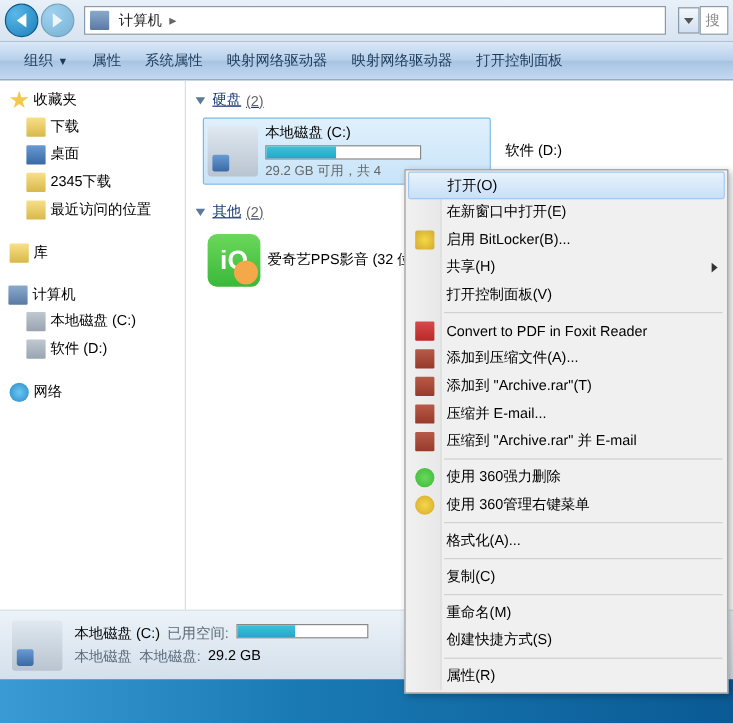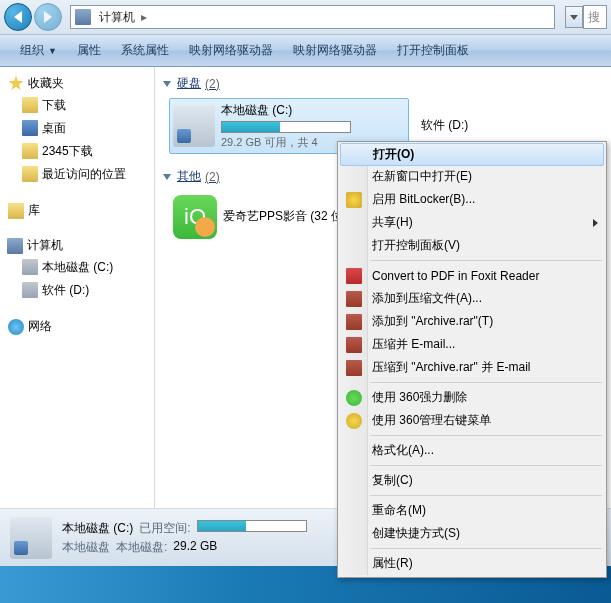--- a/index.html
+++ b/index.html
@@ -19,51 +19,51 @@
 .search-box{width:24px;height:24px;background:#fff;border:1px solid #8a9aa8;display:flex;align-items:center;padding:0 4px;}
 .toolbar{height:32px;background:linear-gradient(#dae8f8 0%,#b8d0ea 48%,#a8c4e4 52%,#c4d8f0 100%);border-bottom:1px solid #7a98b8;display:flex;align-items:center;padding:0 10px;}
 .toolbar-item{padding:4px 10px;color:#1a3a5a;cursor:default;}
 .toolbar-item:first-child{display:flex;align-items:center;}
 .toolbar-item .dd{margin-left:4px;font-size:9px;}
 .content{display:flex;height:441px;}
 .sidebar{width:155px;border-right:1px solid #d4dce4;padding:6px 4px;overflow:hidden;}
 .side-group{margin-bottom:14px;}
 .side-head{display:flex;align-items:center;padding:2px 4px;font-weight:normal;}
 .side-head .sicon{width:16px;height:16px;margin-right:4px;}
-.side-item{display:flex;align-items:flex-start;padding:3px 4px 3px 18px;}
+.side-item{display:flex;align-items:center;padding:3px 4px 3px 18px;}
 .side-item .sicon{width:16px;height:16px;margin-right:4px;}
 .main{flex:1;padding:4px 8px;position:relative;}
 .group-head{display:flex;align-items:center;padding:4px 0;color:#1a3a7a;text-decoration:underline;}
 .group-tri{width:0;height:0;border-left:4px solid transparent;border-right:4px solid transparent;border-top:6px solid #5a7a9a;margin-right:6px;}
 .group-count{color:#666;margin-left:4px;}
 .drives{display:flex;flex-wrap:wrap;padding-left:6px;}
 .drive{width:240px;display:flex;align-items:center;padding:4px;margin:2px 8px 2px 0;}
 .drive.sel{background:linear-gradient(#e0f0fc,#c8e4f8);border:1px solid #7ab8e8;border-radius:2px;padding:3px;}
 .drive-icon{width:42px;height:42px;margin-right:6px;background:linear-gradient(#e0e8f0,#b8c4d0);border-radius:3px;position:relative;}
 .drive-icon:before{content:"";position:absolute;bottom:4px;left:4px;width:14px;height:14px;background:linear-gradient(#6a9ad4,#3a6aa4);border-radius:2px;}
 .drive-info{flex:1;}
 .drive-name{margin-bottom:2px;}
 .drive-bar{width:130px;height:12px;border:1px solid #888;background:#fff;margin-bottom:2px;position:relative;}
 .drive-bar-fill{height:100%;background:linear-gradient(#3ac4d8,#2aa4c8);}
 .drive-text{color:#666;font-size:11px;}
-.app-icon{width:44px;height:44px;background:linear-gradient(#6ad85a,#3ab83a);border-radius:8px;display:flex;align-items:center;justify-content:center;color:#fff;font-size:22px;font-weight:normal;margin-right:6px;position:relative;}
+.app-icon{width:44px;height:44px;background:linear-gradient(#6ad85a,#3ab83a);border-radius:8px;display:flex;align-items:center;justify-content:center;color:#fff;font-size:22px;font-weight:bold;margin-right:6px;position:relative;}
 .app-face{position:absolute;bottom:2px;right:2px;width:20px;height:20px;border-radius:50%;background:#f4a84a;}
 .details-pane{height:58px;border-top:1px solid #d4dce4;background:linear-gradient(#ecf2f8,#d4e0ec);display:flex;align-items:center;padding:6px 10px;}
 .details-icon{width:42px;height:42px;background:linear-gradient(#e0e8f0,#b8c4d0);border-radius:3px;margin-right:10px;position:relative;}
 .details-icon:before{content:"";position:absolute;bottom:4px;left:4px;width:14px;height:14px;background:linear-gradient(#6a9ad4,#3a6aa4);border-radius:2px;}
 .details-text{display:flex;flex-direction:column;gap:2px;}
 .details-row{display:flex;gap:6px;}
 .details-label{color:#5a6a7a;}
 .details-bar{width:110px;height:12px;border:1px solid #888;background:#fff;display:inline-block;vertical-align:middle;}
 .details-bar-fill{height:100%;background:linear-gradient(#3ac4d8,#2aa4c8);width:45%;}
 .ctx-menu{position:absolute;left:337px;top:141px;width:270px;background:#f0f0f0;border:1px solid #9a9a9a;box-shadow:2px 2px 6px rgba(0,0,0,0.3);padding:2px;z-index:100;}
 .ctx-gutter{position:absolute;left:2px;top:2px;bottom:2px;width:28px;background:linear-gradient(to right,#f0f0f0,#e8e8e8);border-right:1px solid #d8d8d8;}
 .ctx-item{position:relative;display:flex;align-items:center;height:23px;padding-left:32px;padding-right:20px;}
 .ctx-item.hl{background:linear-gradient(#e8f2fc,#c8e0f8);border:1px solid #a0c8f0;border-radius:2px;height:23px;margin:-1px 0;}
-.ctx-item.bold{font-weight:bold;}
+.ctx-item.bold{font-weight:normal;}
 .ctx-sep{height:1px;background:#d0d0d0;margin:3px 2px 3px 30px;}
 .ctx-icon{position:absolute;left:6px;width:16px;height:16px;}
 .ctx-arrow{position:absolute;right:6px;width:0;height:0;border-top:4px solid transparent;border-bottom:4px solid transparent;border-left:5px solid #333;}
 .taskbar{position:absolute;left:0;right:0;bottom:0;height:37px;background:linear-gradient(to right,#3a9ad4 0%,#1a7ab4 40%,#0a5a94 100%);}
 .watermark{position:absolute;right:4px;bottom:42px;color:#fff;font-size:10px;opacity:0.8;pointer-events:none;}
 .icon-star{background:#f4c84a;clip-path:polygon(50% 0,61% 35%,98% 35%,68% 57%,79% 91%,50% 70%,21% 91%,32% 57%,2% 35%,39% 35%);}
 .icon-folder{background:linear-gradient(#f8e088,#d8b84a);border-radius:1px;}
 .icon-monitor{background:linear-gradient(#6a9ad4,#3a6aa4);border-radius:1px;}
 .icon-computer{background:linear-gradient(#8aaacc,#5a7aa4);border-radius:1px;}
 .icon-drive{background:linear-gradient(#c0c8d0,#98a4b0);border-radius:1px;}

